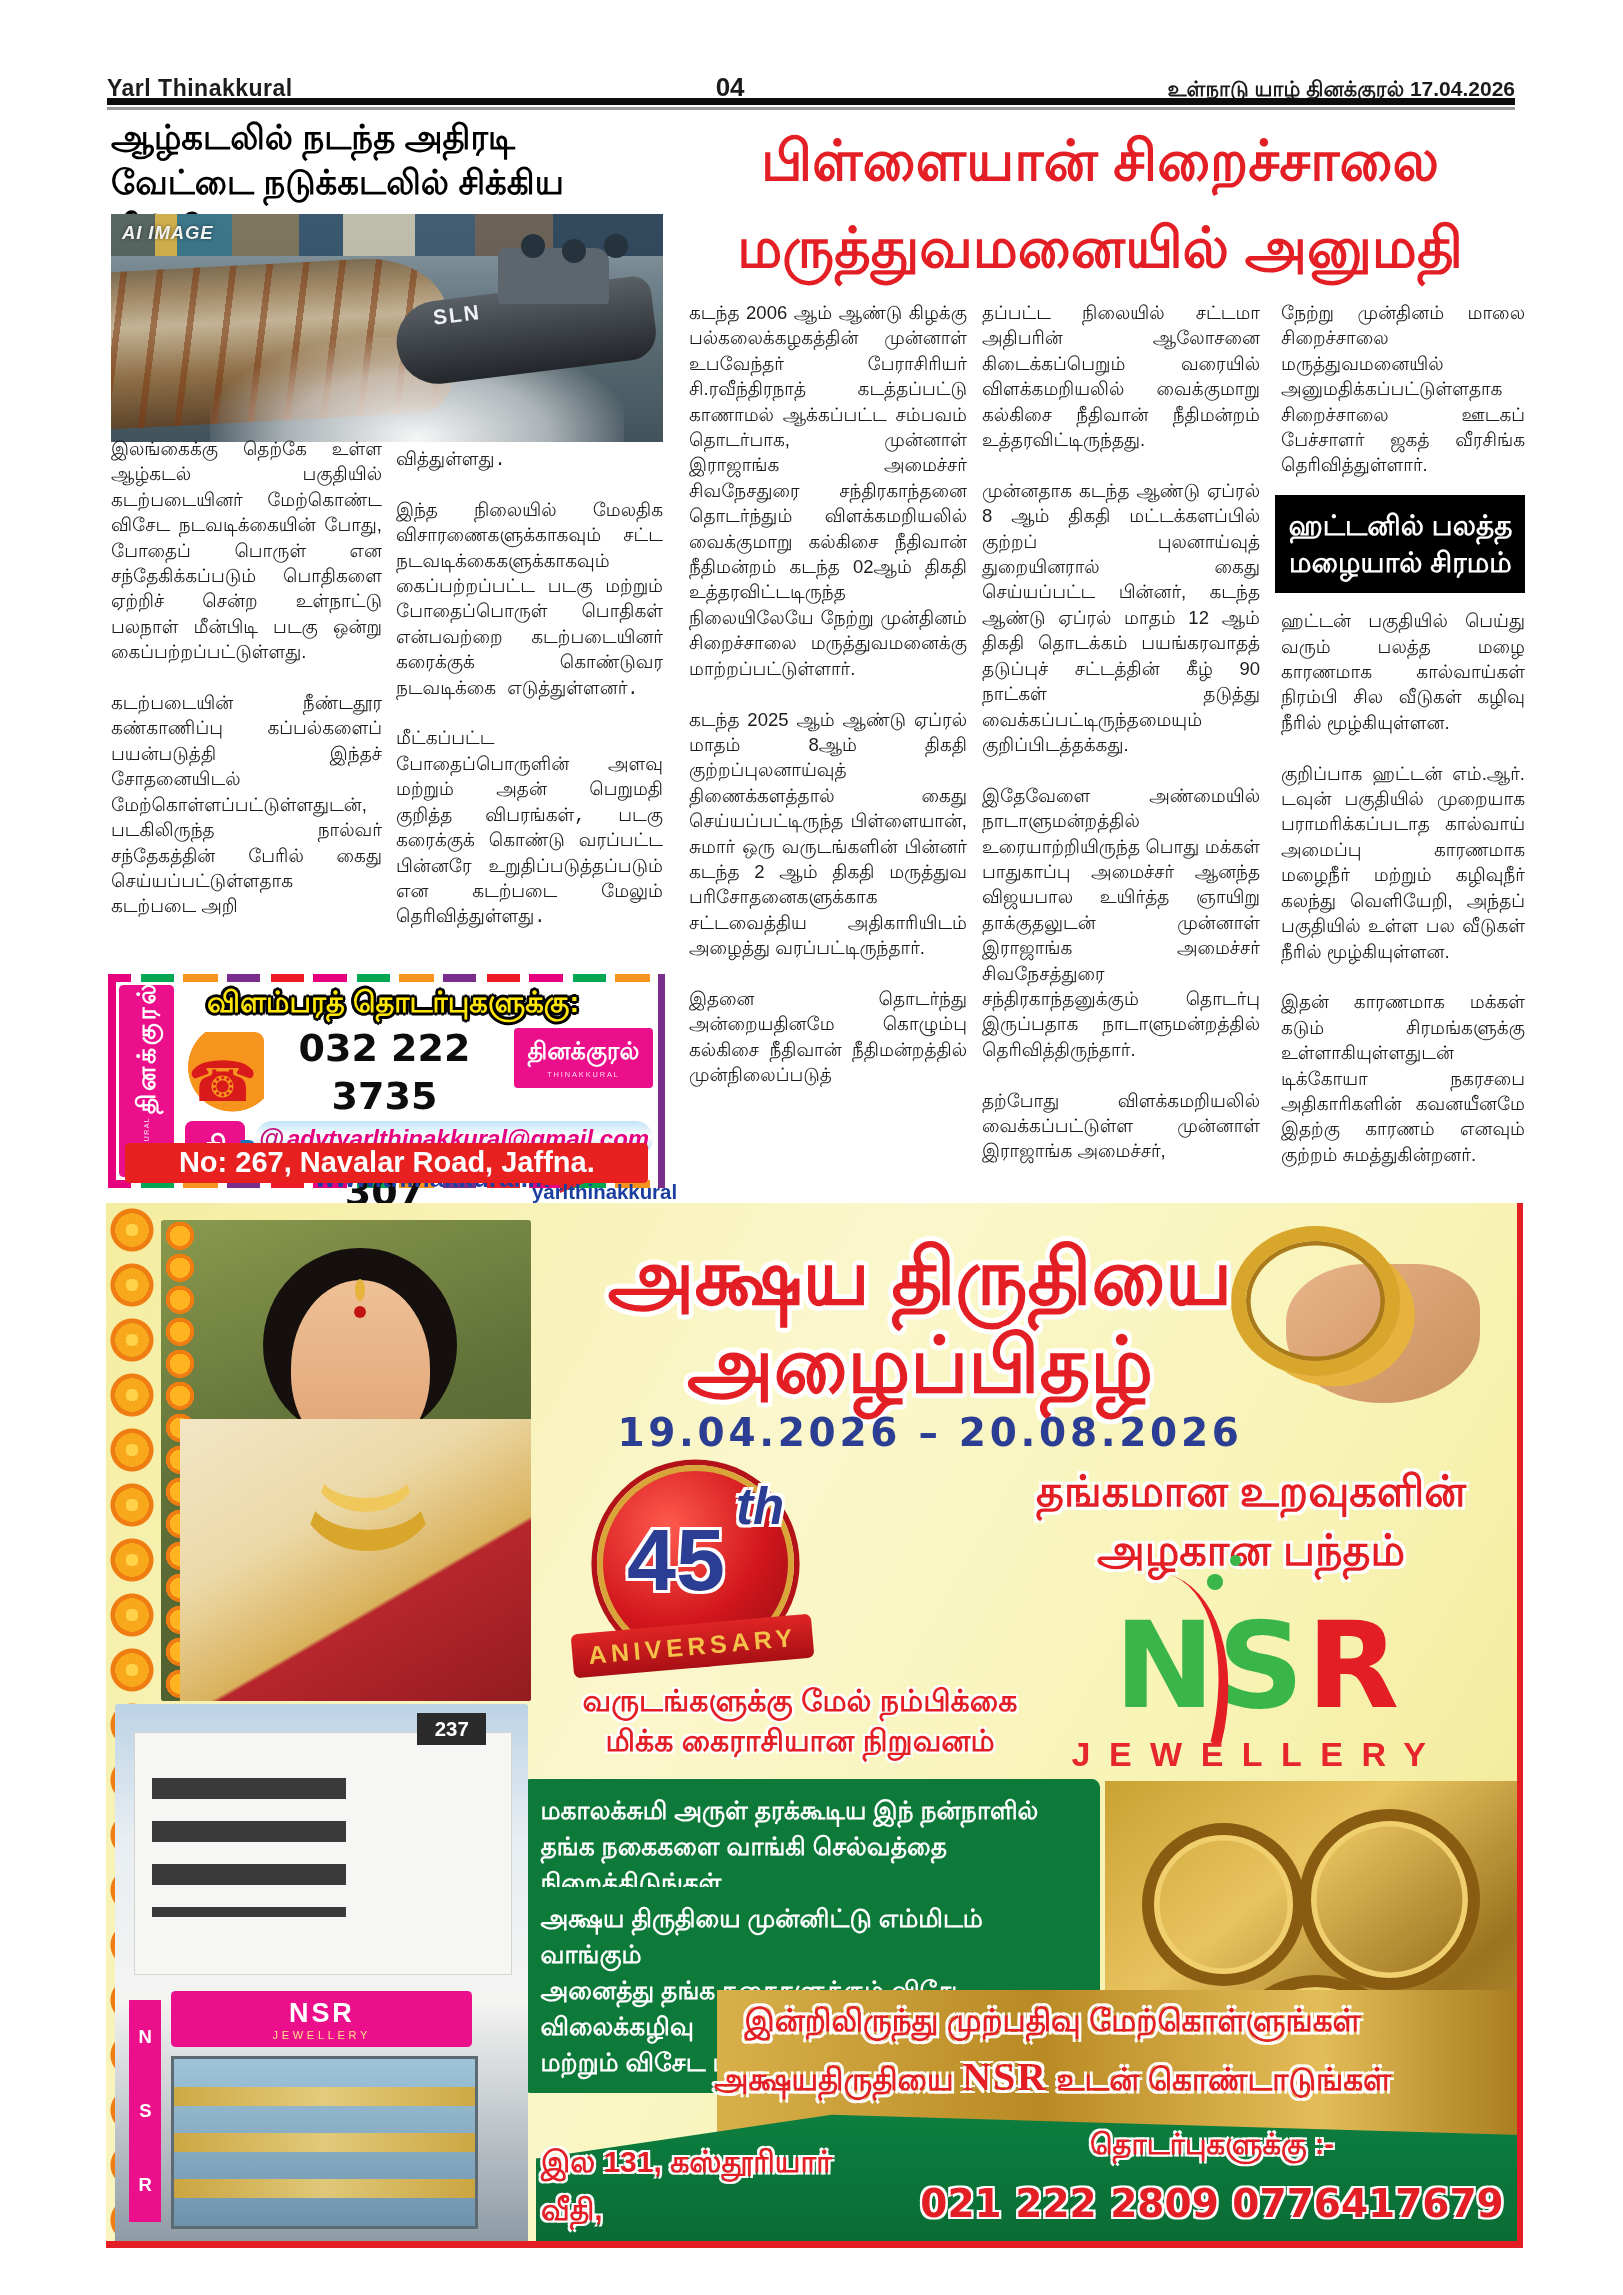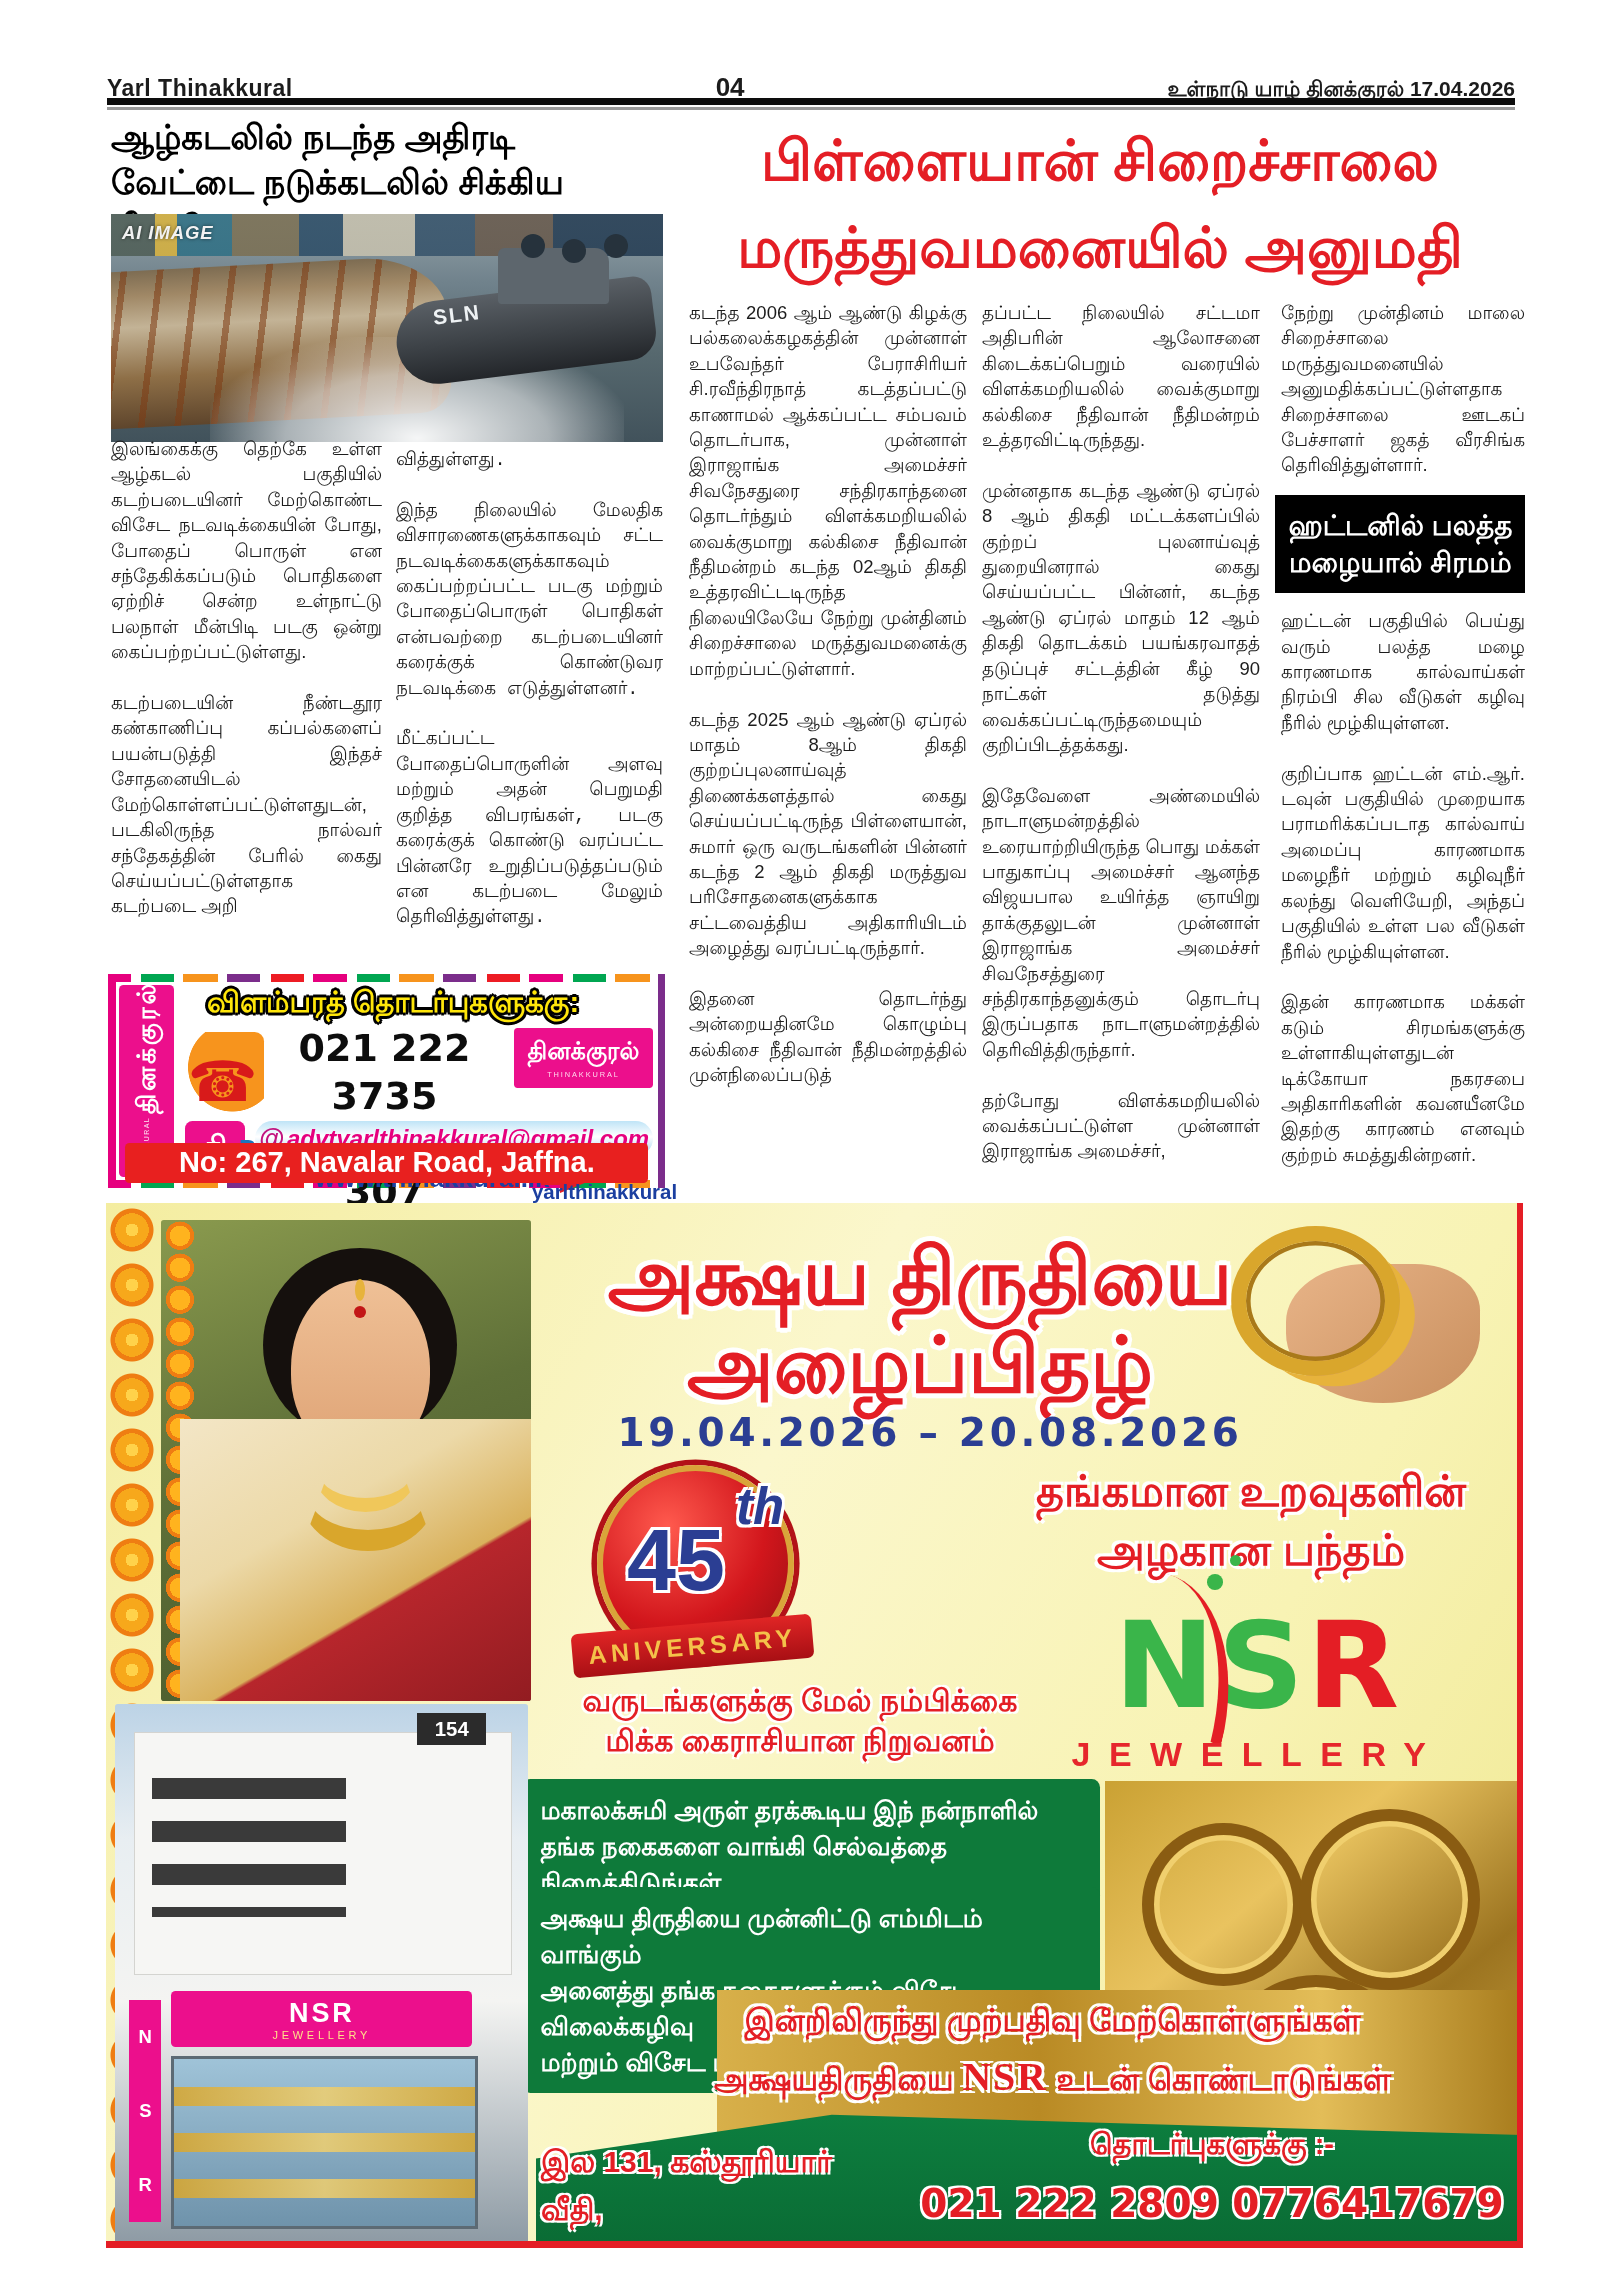--- a/index.html
+++ b/index.html
@@ -215,21 +215,21 @@
 மீட்கப்பட்ட போதைப்பொருளின் அளவு மற்றும் அதன் பெறுமதி குறித்த விபரங்கள், படகு கரைக்குக் கொண்டு வரப்பட்ட பின்னரே உறுதிப்படுத்தப்படும் என கடற்படை மேலும் தெரிவித்துள்ளது.</div>
 
   <div class="contact-ad">
     <div class="ca-strip">
       <span class="t">தினக்குரல்</span>
       <span class="s">THINAKKURAL</span>
     </div>
     <div class="ca-title">விளம்பரத் தொடர்புகளுக்கு:</div>
     <div class="ca-phoneicon"></div>
     <div class="ca-phones">
-      <div>021 222 3735</div>
+      <div>032 222 3735</div>
       <div>021 7388 307</div>
     </div>
     <div class="ca-brandbox">
       <span class="bt">தினக்குரல்</span>
       <span class="bl">THINAKKURAL</span>
     </div>
     <div class="ca-email">
       <span class="at">@</span>
       <span>advtyarlthinakkural@gmail.com</span>
     </div>
@@ -323,21 +323,21 @@
     <div class="gold-strip"></div>
     <div class="green-band"></div>
 
     <div class="cta1">இன்றிலிருந்து முற்பதிவு மேற்கொள்ளுங்கள்</div>
     <div class="cta2">
       <span>அக்ஷயதிருதியை </span><span class="brand">NSR</span><span> உடன் கொண்டாடுங்கள்</span>
     </div>
 
     <div class="shop">
       <div class="facade"></div>
-      <div class="sign131">154</div>
+      <div class="sign131">237</div>
       <div class="slats"></div>
       <div class="board">
         <span class="b1">NSR</span>
         <span class="b2">JEWELLERY</span>
       </div>
       <div class="glass">
         <div class="shelf" style="top:28px;"></div>
         <div class="shelf" style="top:74px;"></div>
         <div class="shelf" style="top:120px;"></div>
       </div>

